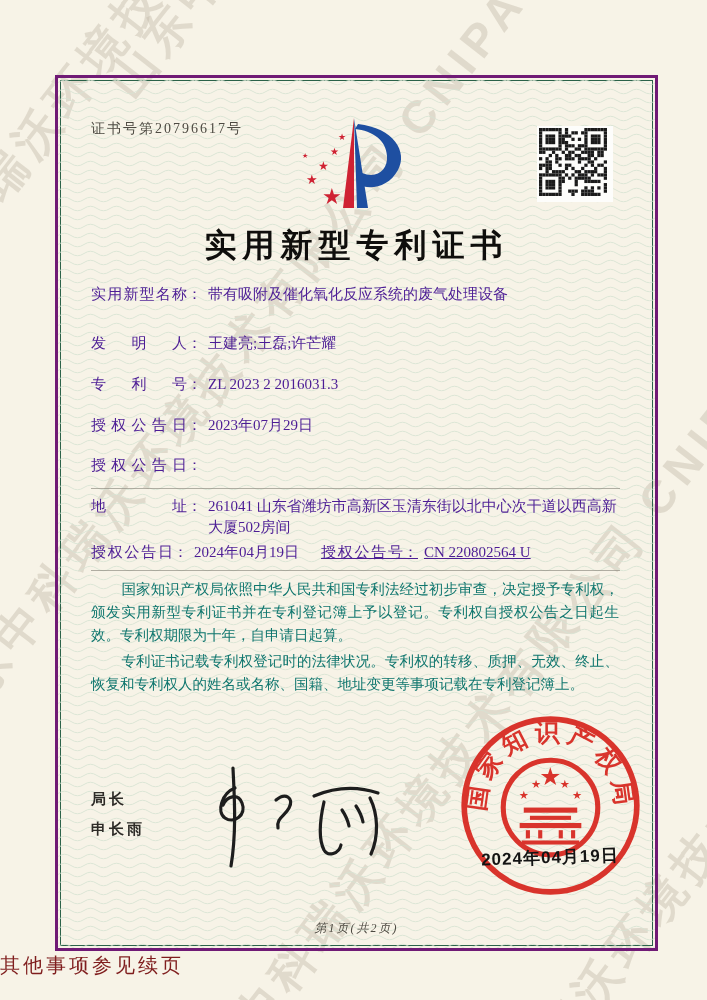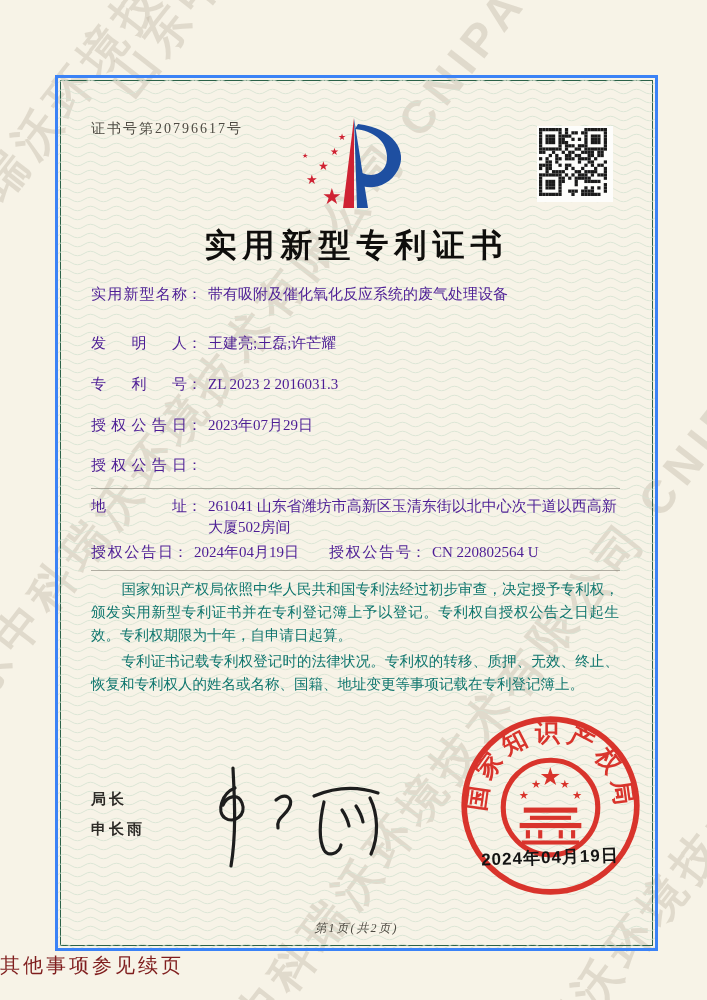--- a/index.html
+++ b/index.html
@@ -11,36 +11,36 @@
            color:rgba(192,184,166,0.42);transform-origin:left center;transform:rotate(-52deg);
            font-family:"Liberation Sans","DejaVu Sans",sans-serif;}
   .wm-line span{margin-right:40px;}
   .wm-a{left:-140px;top:330px;}
   .wm-b{left:-60px;top:700px;}
   .wm-c{left:180px;top:1080px;}
   .wm-d{left:120px;top:60px;}
   .wm-e{left:420px;top:1180px;}
   
   .frame{position:absolute;left:55px;top:75px;width:597px;height:870px;z-index:2;
-         border:3px solid #3b82f6;}
+         border:3px solid #701a75;}
   .frame::before{content:"";position:absolute;inset:2px;border:1px solid #2b6249;pointer-events:none;}
   .guilloche{position:absolute;inset:0;width:100%;height:100%;opacity:.85;}
   .cert-no{position:absolute;left:33px;top:42px;font-size:14px;letter-spacing:2px;color:#4d4a42;}
   .logo{position:absolute;left:230px;top:34px;}
   .qrbox{position:absolute;left:479px;top:48px;width:72px;height:72px;background:#fdfdfb;padding:2px;}
   .title{position:absolute;left:0;right:0;top:146px;text-align:center;font-size:32px;font-weight:bold;
          letter-spacing:6px;color:#0f0e0c;}
   
   .frow{position:absolute;left:33px;right:35px;display:flex;align-items:flex-start;
         font-size:15px;color:#4c1d95;line-height:21px;}
   .f-label{display:inline-block;width:96px;text-align:justify;text-align-last:justify;flex:none;}
   .colon{flex:none;margin-right:6px;}
   .f-value{flex:1;}
   .r1{top:206px}.r2{top:255px}.r3{top:296px}.r4{top:337px}.r5{top:377px}.r6{top:418px}.r7{top:464px}
-  .grp2{display:flex;margin-left:30px;}
+  .grp2{display:flex;margin-left:22px;text-decoration:underline;}
   .grp2 .f-label{width:82px;}
   .rule{position:absolute;left:33px;right:35px;height:1px;background:#8b877c;opacity:.65;}
   .rl1{top:410px}.rl2{top:492px}
   .para{position:absolute;left:33px;right:36px;margin:0;font-size:14.5px;line-height:23px;
         color:#0f766e;text-indent:2.1em;text-align:justify;}
   .p1{top:500px}.p2{top:572px}
   .sig-title,.sig-name{position:absolute;left:33px;font-size:15px;letter-spacing:3px;color:#2e2c28;
         font-family:"Liberation Sans","DejaVu Sans",sans-serif;font-weight:700;}
   .sig-title{top:712px}.sig-name{top:742px}
   .signature{position:absolute;left:130px;top:682px;}

